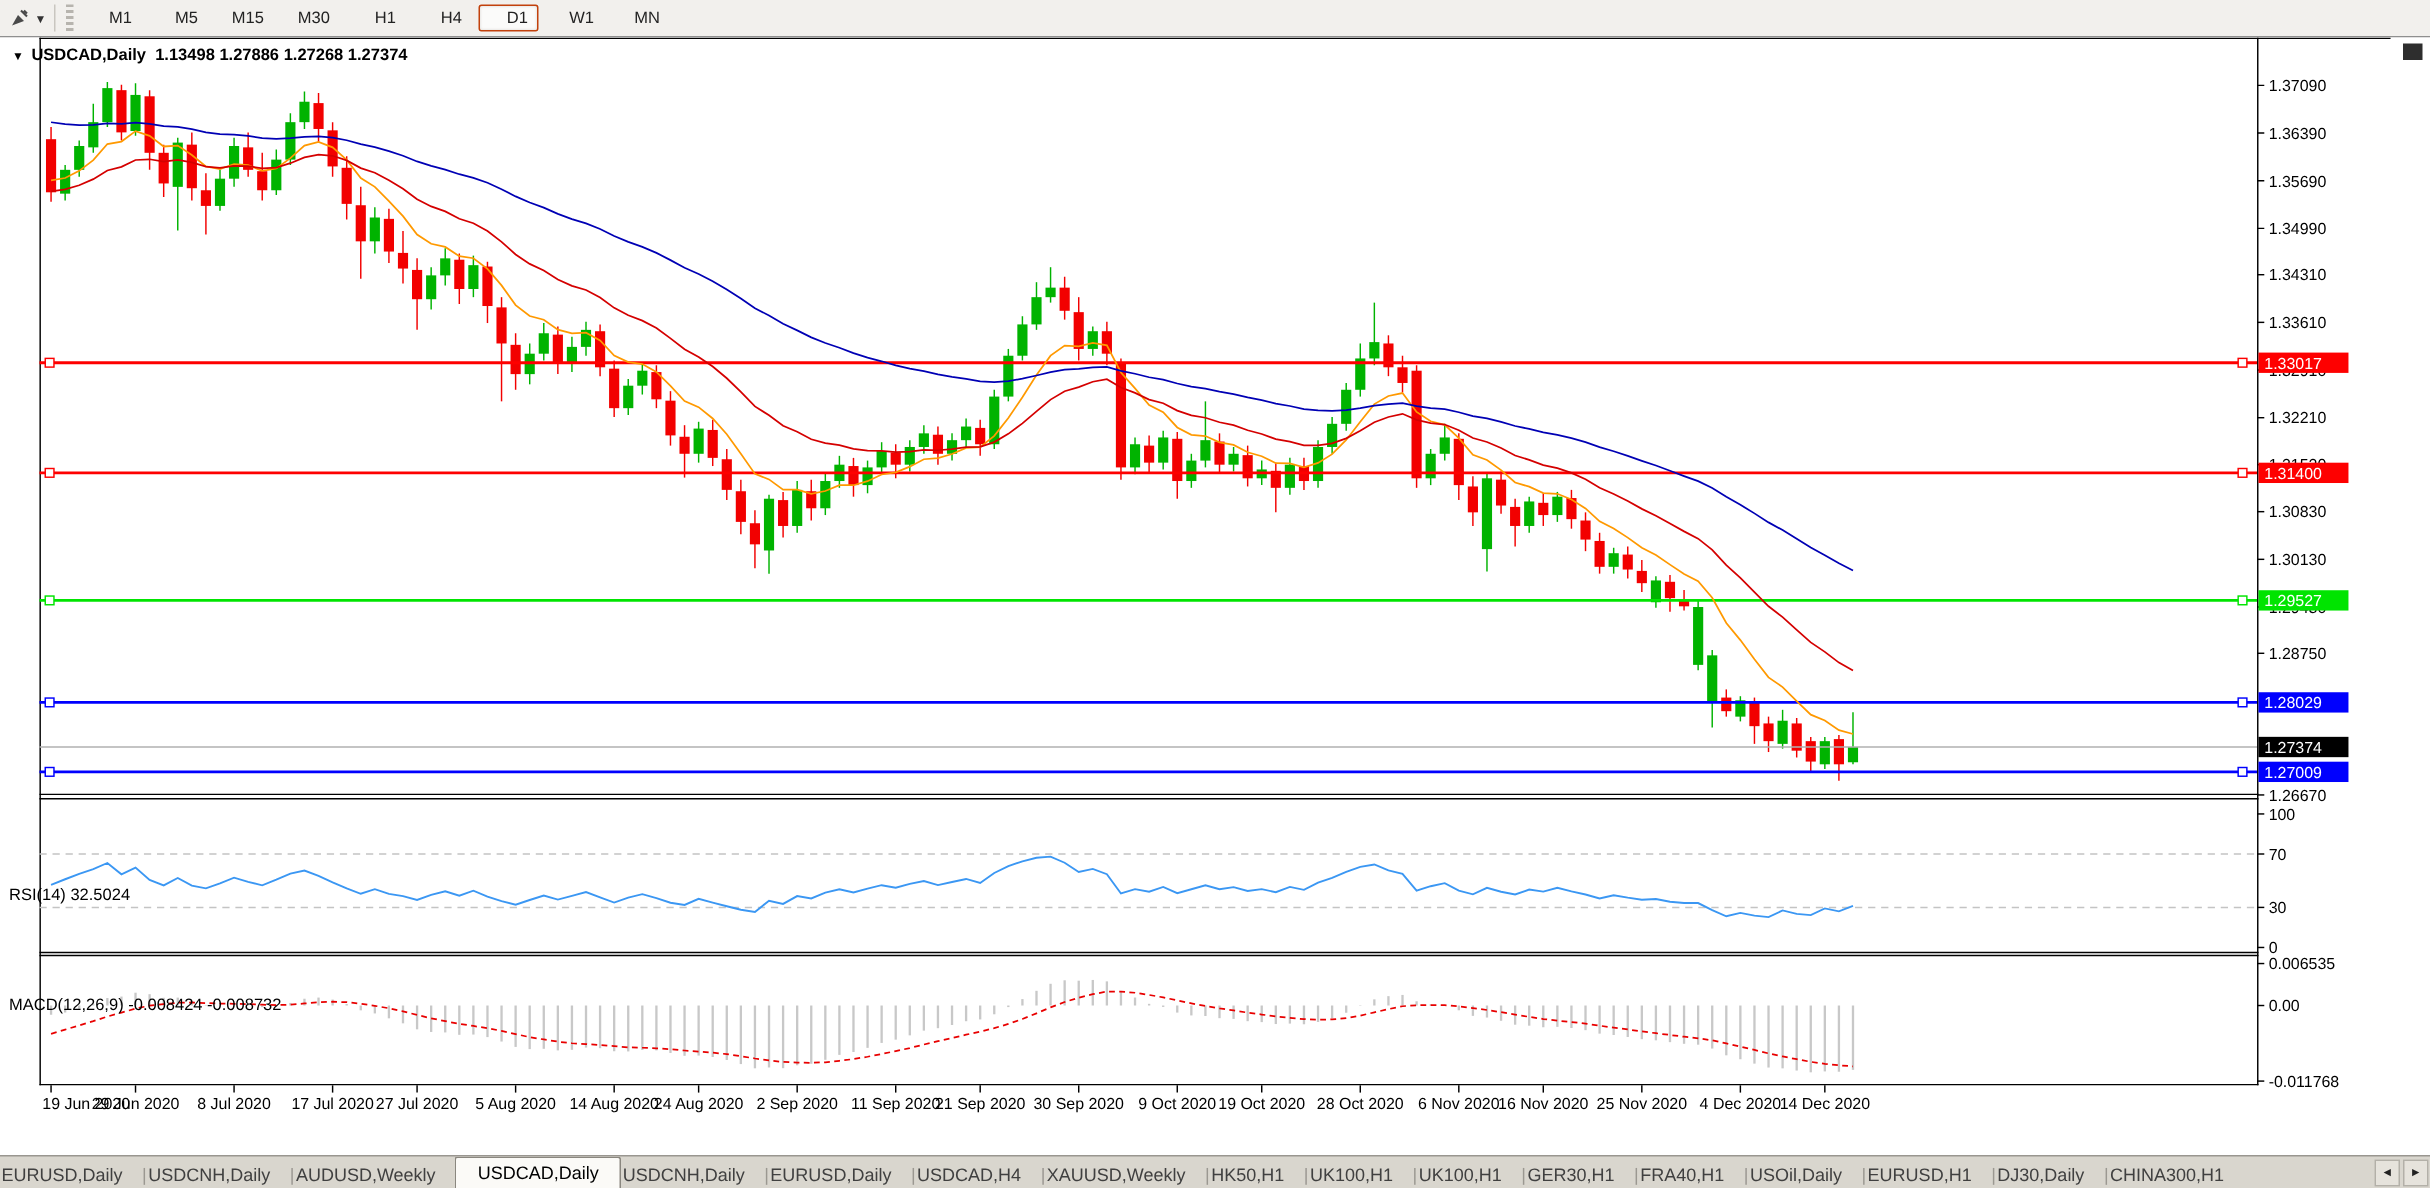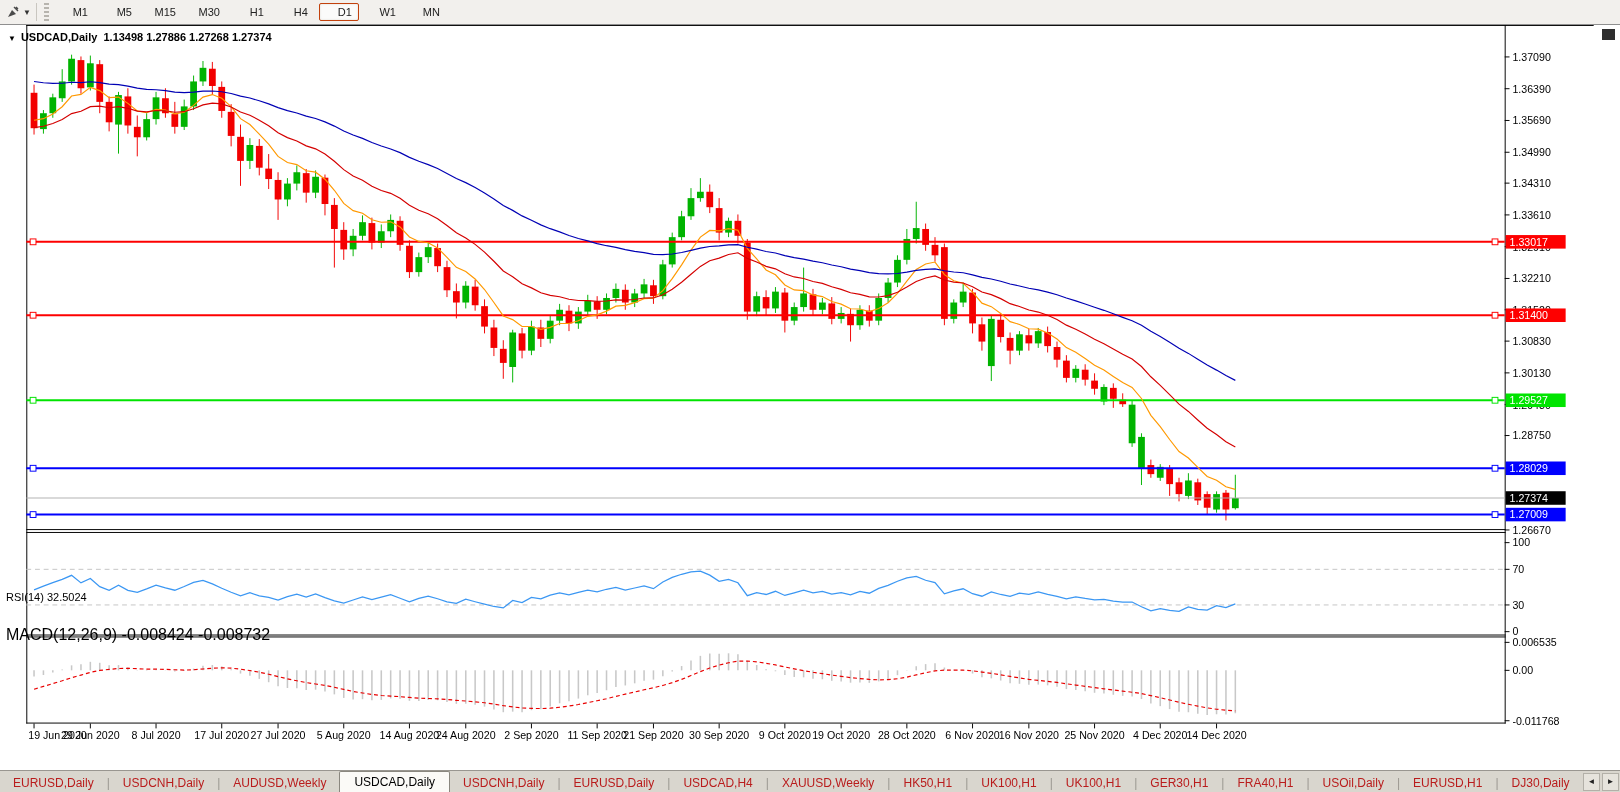--- a/index.html
+++ b/index.html
@@ -13,26 +13,26 @@
   .grip{width:5px;height:18px;margin:0 4px;background:repeating-linear-gradient(
       to bottom,#b7b4ae 0 2px,#f2f0ed 2px 4px);}
   .tf-btn{min-width:26px;padding:2px 6px;margin:0 2px;font-size:11px;color:#222;
     text-align:right;border:1px solid transparent;border-radius:2px;background:transparent;cursor:default;}
   .tf-btn.active{background:#fbfbfa;border:1px solid #c2410c;box-shadow:inset 0 0 2px #d8d5cf;}
   
   #plotwrap{position:absolute;left:0;top:25px;width:1620px;height:745px;background:#fff;}
   #chart-title{position:absolute;left:8px;top:6px;font-size:11px;font-weight:700;color:#000;}
   #chart-title .tri{font-size:8px;margin-right:5px;font-weight:400;}
   #rsi-label{position:absolute;left:6px;top:530px;font-size:11px;color:#000;margin-top:36px;}
-  #macd-label{position:absolute;left:6px;top:601px;font-size:16px;color:#000;}
+  #macd-label{position:absolute;left:6px;top:639px;font-size:11px;color:#000;}
   #corner-marker{position:absolute;left:1602px;top:4px;width:13px;height:11px;background:#2e2e2e;}
   
   #tabbar{position:absolute;left:0;top:770px;width:1620px;height:22px;background:#d9d6ce;
     border-top:1px solid #978;border-top-color:#999690;display:flex;align-items:flex-end;overflow:hidden;}
-  .tab{font-size:12px;color:#b91c1c;padding:3px 13px 3px 13px;white-space:nowrap;cursor:default;}
+  .tab{font-size:12px;color:#404040;padding:3px 13px 3px 1px;white-space:nowrap;cursor:default;}
   .tab.active{background:#fbfaf7;color:#000;border:1px solid #8a877f;border-bottom:none;
     border-radius:2px 2px 0 0;padding:3px 14px 4px 14px;}
   .tab-sep{color:#9b9891;font-size:12px;padding-bottom:3px;}
   #tab-scroll{position:absolute;right:1px;bottom:2px;display:flex;gap:2px;background:#d9d6ce;padding-left:4px;}
   .scroll-btn{width:15px;height:16px;font-size:8px;line-height:15px;text-align:center;color:#222;
     border:1px solid #b3b0a8;background:#e6e3dc;}
 </style>
 </head>
 <body>
 

